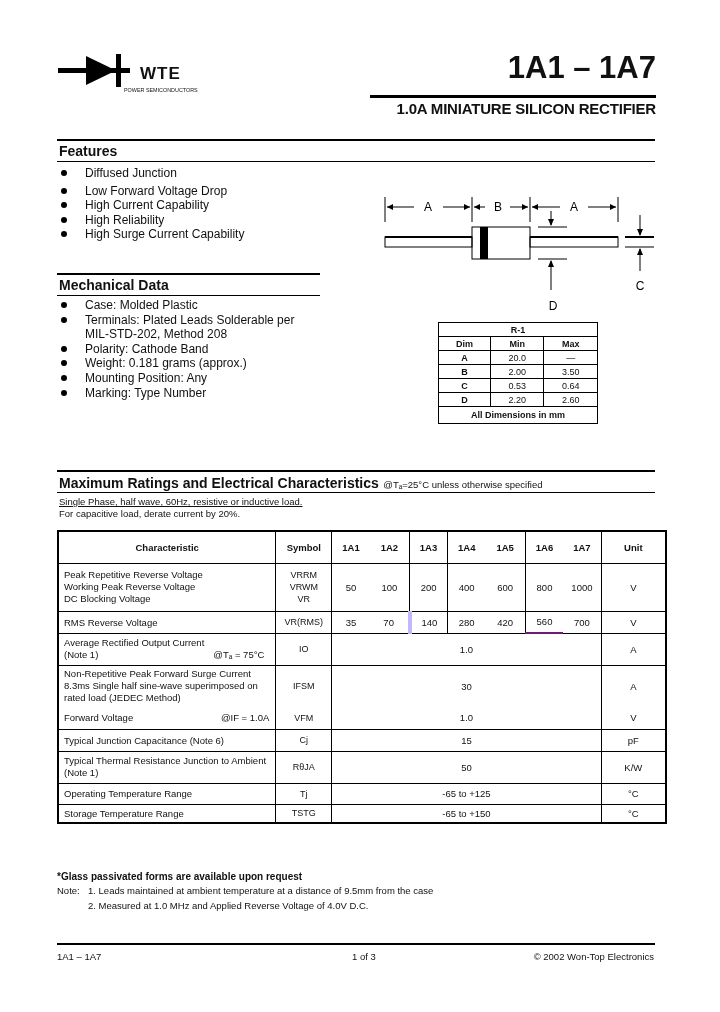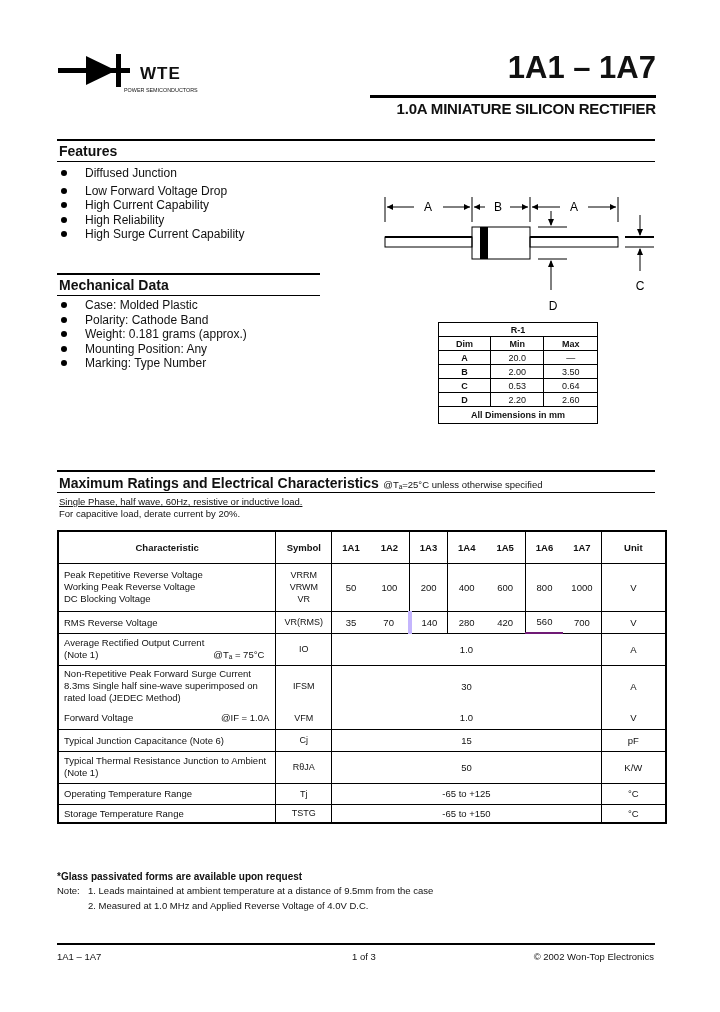--- a/index.html
+++ b/index.html
@@ -160,20 +160,21 @@
         <td colspan="3" class="hdr" style="height:16px;">All Dimensions in mm</td>
       </tr>
 </tbody>
   </table>
 
 <div class="abs sec-rule-top" style="left:57px; width:263px; top:273px;"></div>
 <div class="abs sec-heading" style="left:59px; top:277px;">Mechanical Data</div>
 <div class="abs sec-rule-bot" style="left:57px; width:263px; top:295px;"></div>
 <ul class="abs bullets" style="left:59px; top:298px; width:250px;">
   <li>Case: Molded Plastic</li>
+  <li>Terminals: Plated Leads Solderable per MIL-STD-202, Method 208</li>
   <li>Polarity: Cathode Band</li>
   <li>Weight: 0.181 grams (approx.)</li>
   <li>Mounting Position: Any</li>
   <li>Marking: Type Number</li>
 </ul>
 
 <div class="abs sec-rule-top" style="left:57px; width:598px; top:470px;"></div>
 <div class="abs" style="left:59px; top:474px; white-space:nowrap;">
   <span class="sec-heading">Maximum Ratings and Electrical Characteristics</span>
   <span style="font-size:9.5px;">@Tₐ=25°C unless otherwise specified</span>

